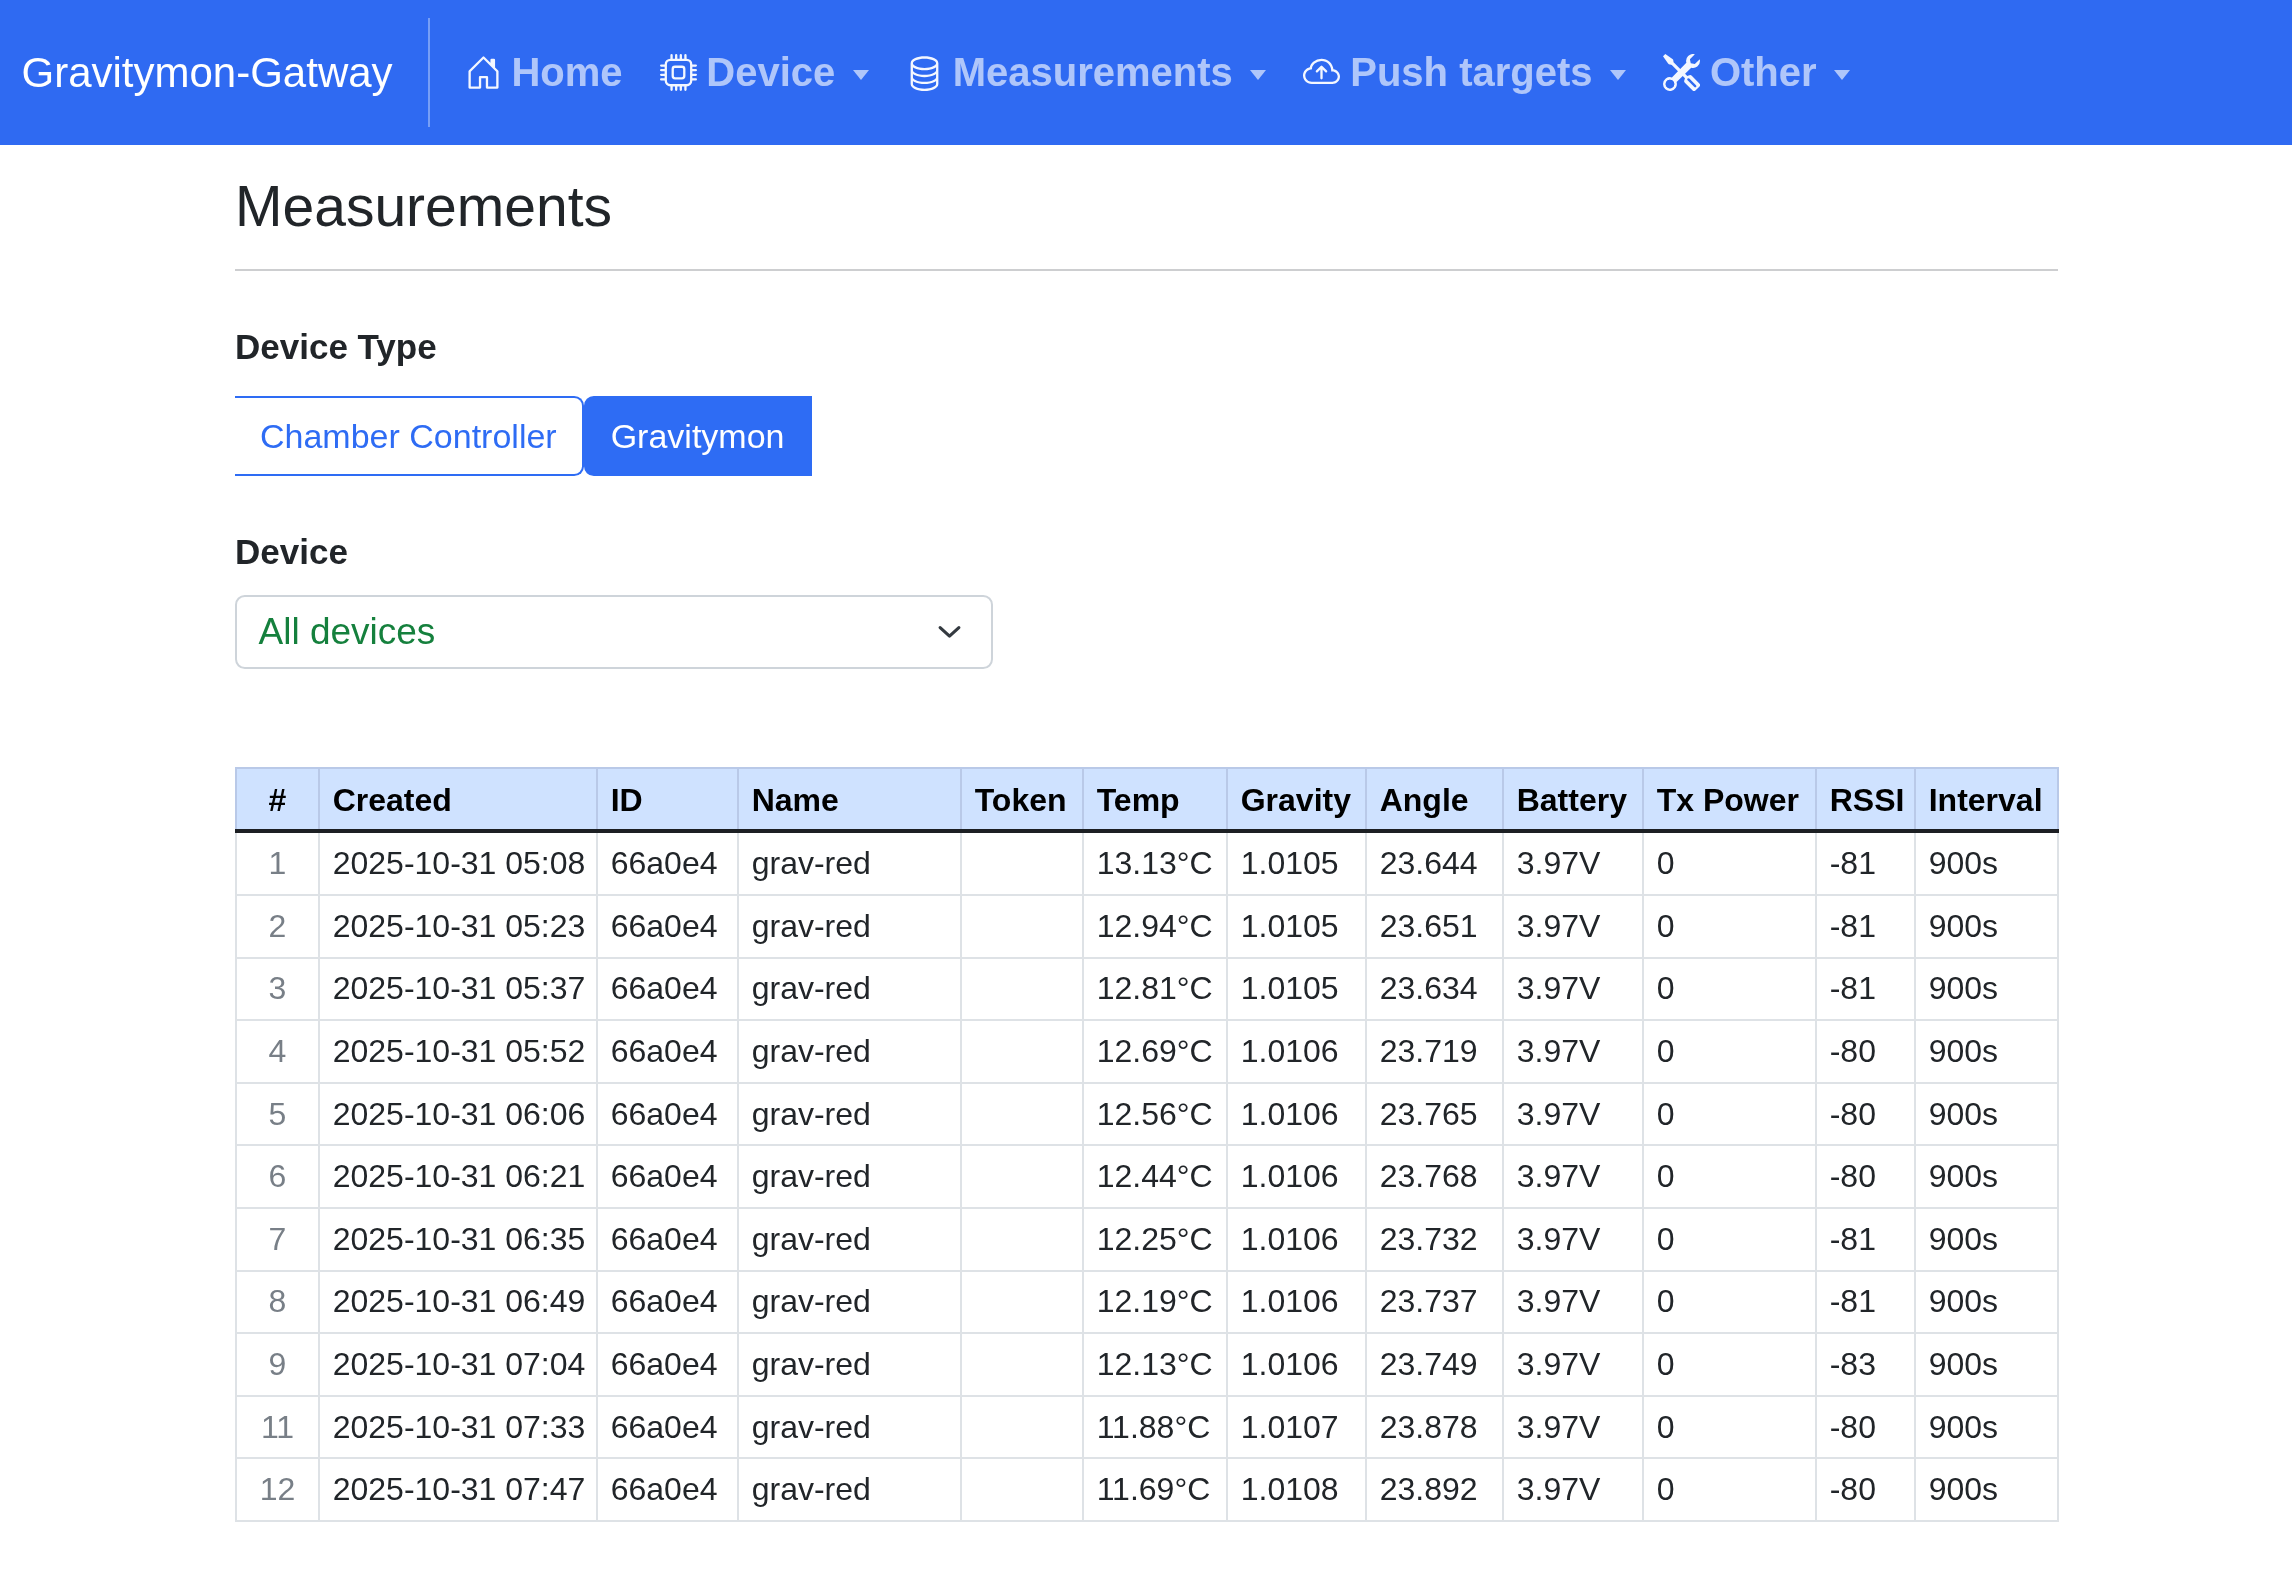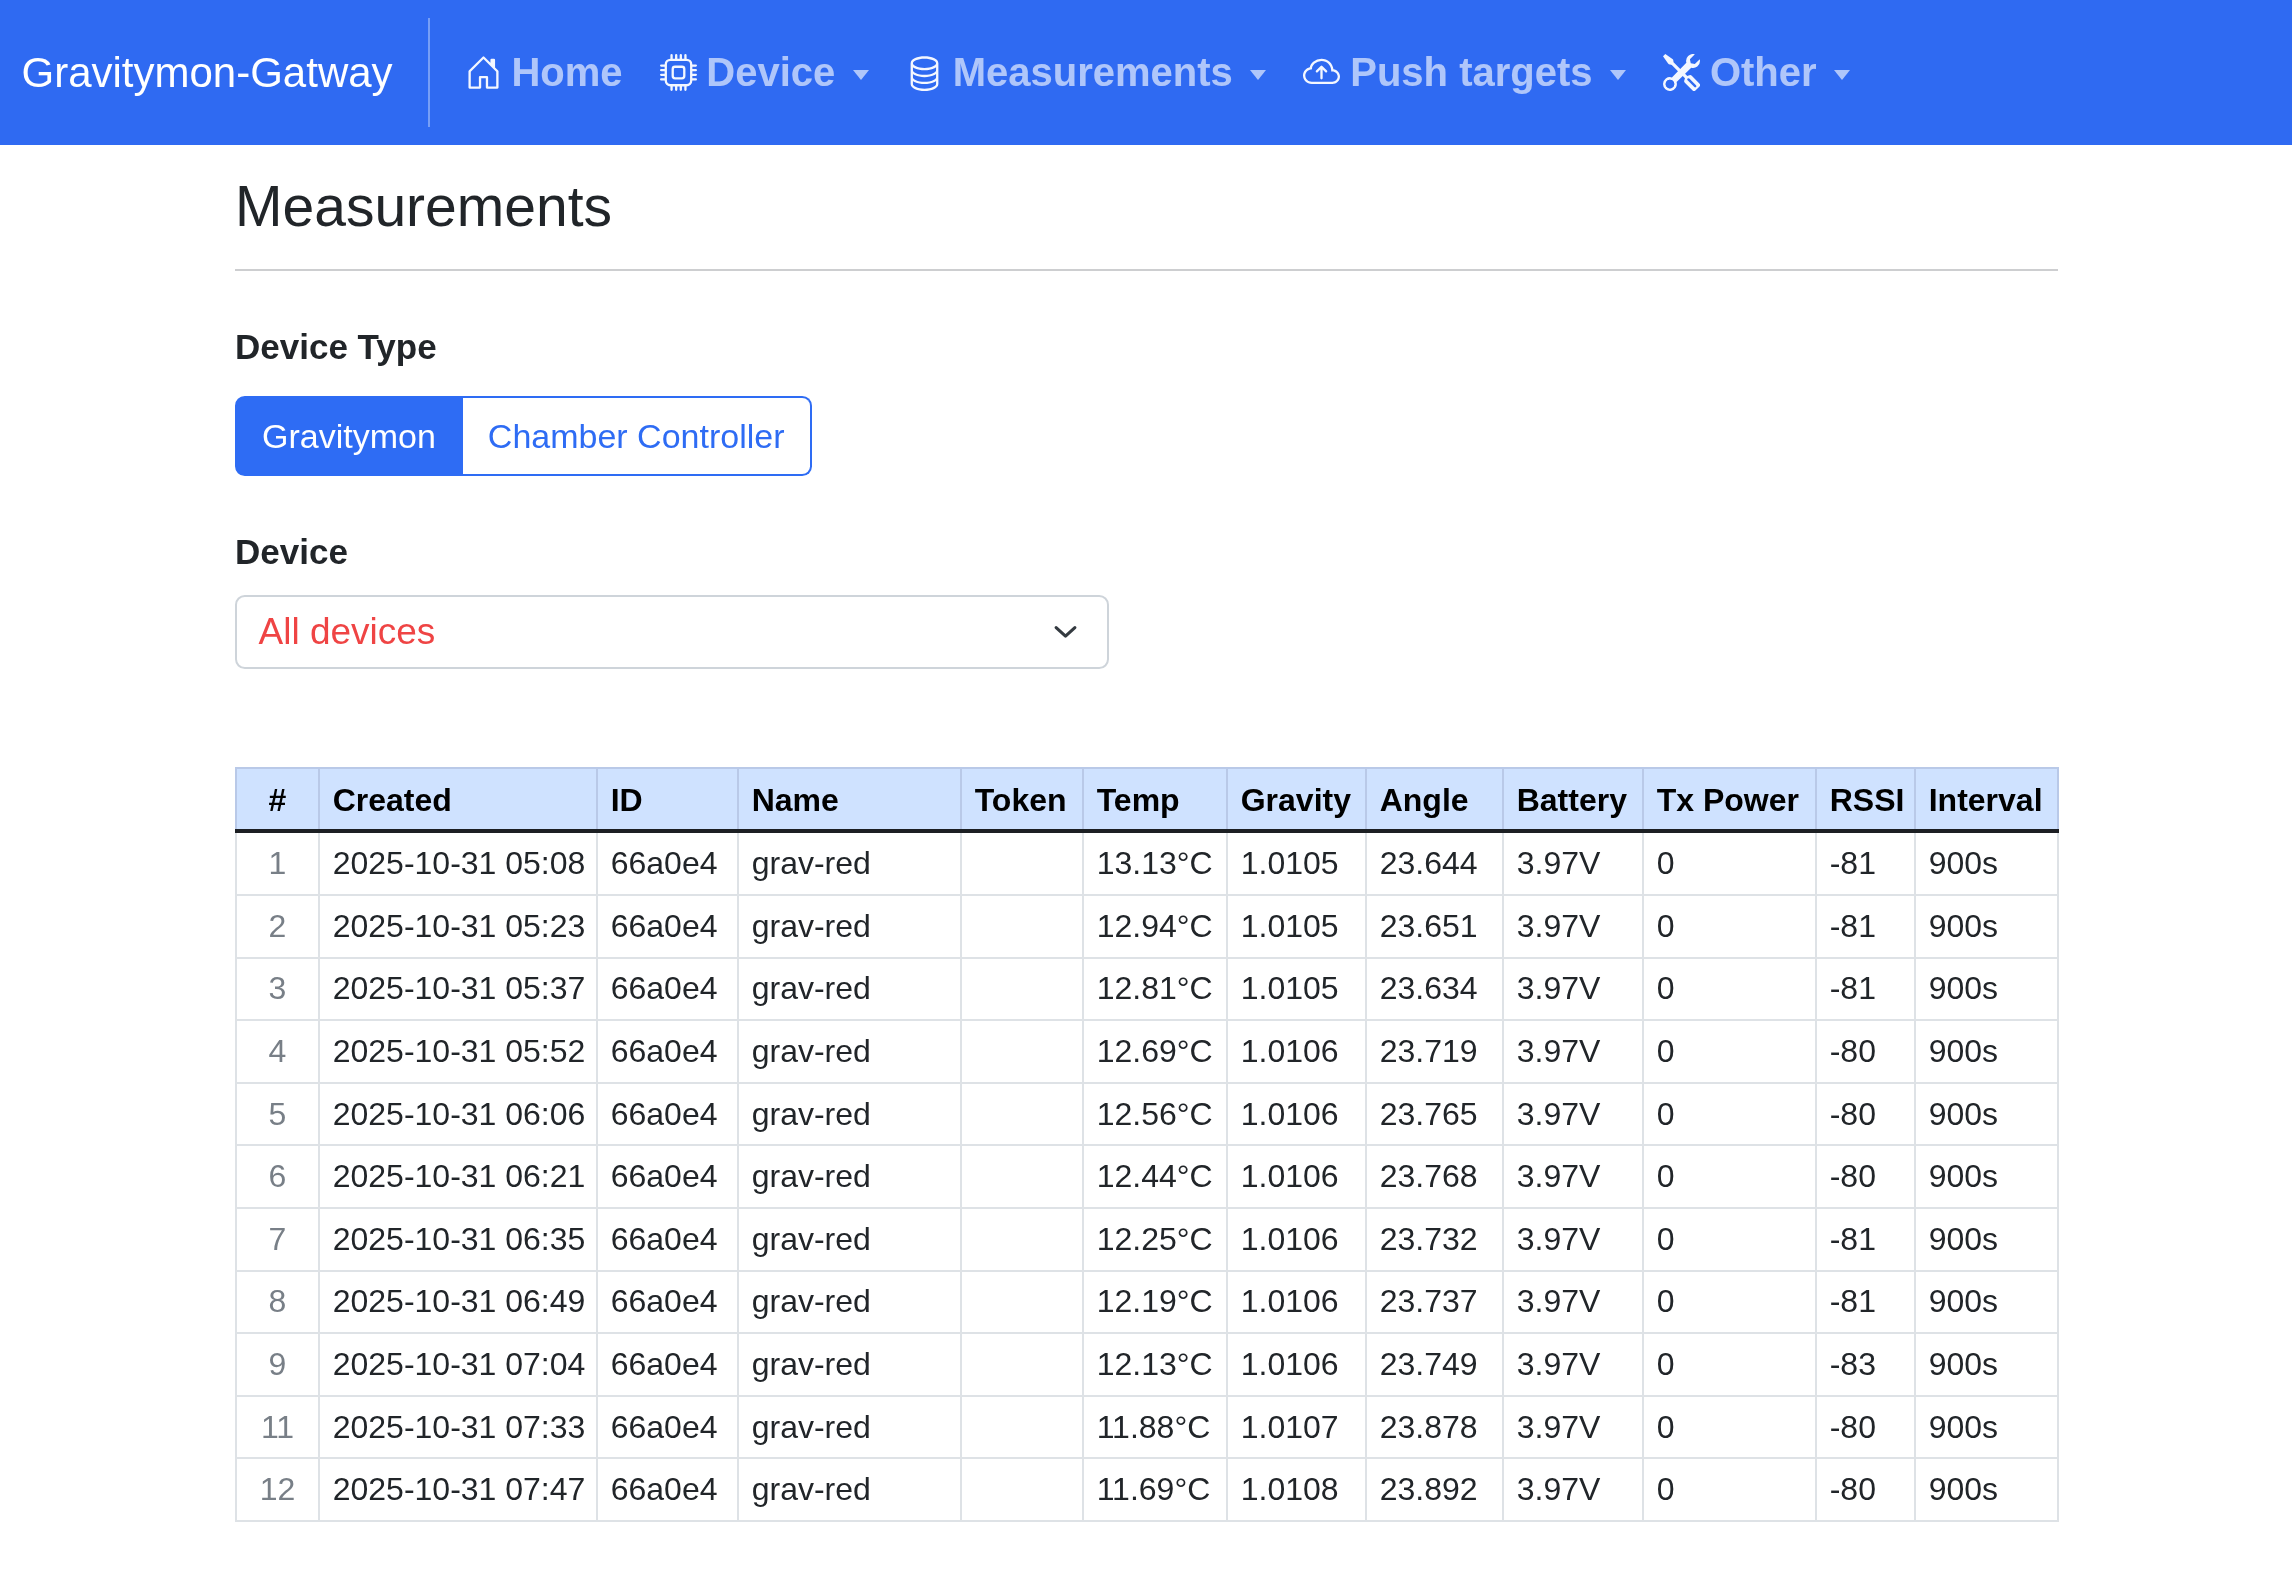--- a/index.html
+++ b/index.html
@@ -130,28 +130,28 @@
   .btn-outline {
     background: #ffffff;
     color: #2e6cf4;
     border: 2px solid #2e6cf4;
     border-left: none;
     border-radius: 0 9.8px 9.8px 0;
   }
   .label-device { margin-top: 55px; }
   .select {
     margin-top: 21.5px;
-    width: 874px; height: 74px;
+    width: 758px; height: 74px;
     border: 2px solid #ced4da;
     border-radius: 9.8px;
     display: flex;
     align-items: center;
     padding: 0 29px 0 21.5px;
     font-size: 37px;
-    color: #ef4444;
+    color: #15803d;
     cursor: pointer;
     background: #ffffff;
   }
   .select .chev { margin-left: auto; display: inline-flex; color: #343a40; }
 
   
   table.meas {
     margin-top: 98px;
     width: 1823px;
     border-collapse: collapse;
@@ -241,22 +241,22 @@
   </div>
 
 </nav>
 
 <div class="container">
   <h1 class="page-title">Measurements</h1>
   <hr class="rule">
 
   <div class="field-label label-device-type">Device Type</div>
   <div class="btn-group">
+    <button class="btn btn-outline">Chamber Controller</button>
     <button class="btn btn-primary">Gravitymon</button>
-    <button class="btn btn-outline">Chamber Controller</button>
   </div>
 
   <div class="field-label label-device">Device</div>
   <div class="select">
     <span>All devices</span>
     <span class="chev">
       <svg width="25" height="25" viewBox="0 0 16 16" fill="none" stroke="currentColor" stroke-width="2" stroke-linecap="round" stroke-linejoin="round">
           <path d="M2 5.5 8 11l6-5.5"></path>
         </svg>
     </span>

